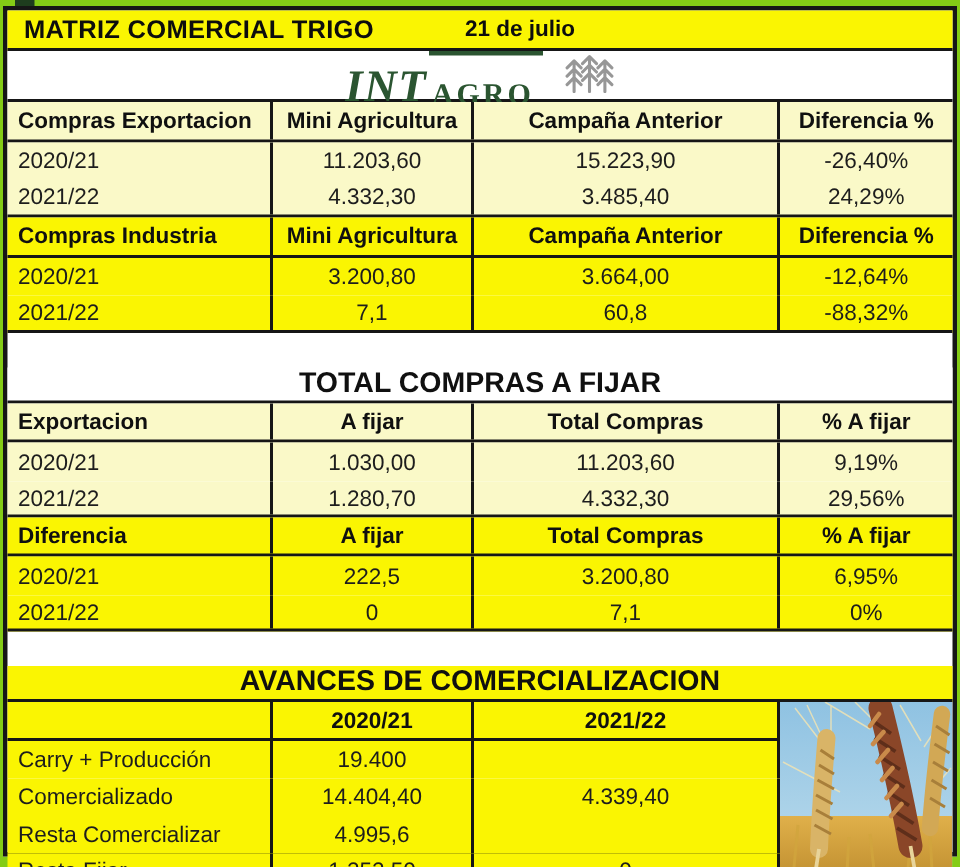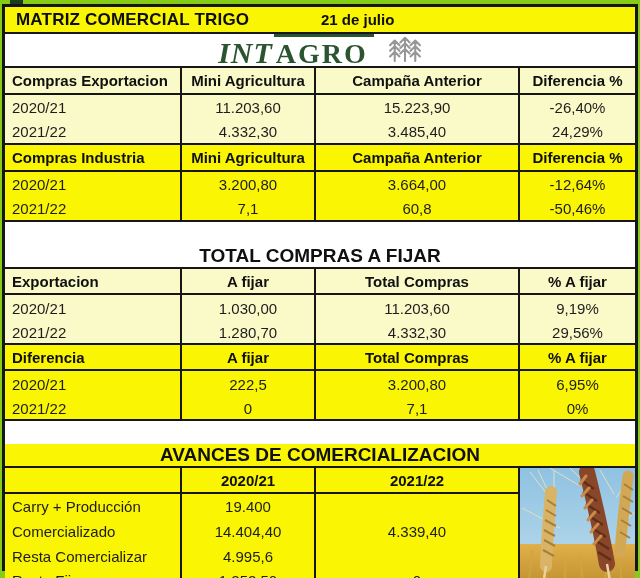--- a/index.html
+++ b/index.html
@@ -21,27 +21,27 @@
   .vr{border-right:2px solid var(--bk);}
   .lft{justify-content:flex-start;padding-left:7px;}
   .hdr .cell{font-weight:700;color:#101010;}
   .bright{background:var(--bright);}
   .pale{background:var(--pale);}
   .white{background:#ffffff;}
   .band{align-items:center;justify-content:center;font-weight:700;font-size:19px;color:#101010;margin-top:23px;}
   
   .title-row{background:var(--bright);position:relative;align-items:center;}
   .title{font-weight:700;font-size:17px;color:#0d0d0d;padding-left:11px;letter-spacing:.2px;}
-  .date{position:absolute;left:316px;font-weight:700;font-size:15px;color:#0d0d0d;}
+  .date{position:absolute;left:305px;font-weight:700;font-size:15px;color:#0d0d0d;}
   
   .logo-row{background:#fff;align-items:flex-start;justify-content:center;}
   .logo-text{font-family:"Liberation Serif",serif;color:#2b5531;display:flex;align-items:flex-end;}
   .logo-int{font-style:italic;font-weight:700;font-size:30px;letter-spacing:1px;}
-  .logo-agro{font-size:28px;font-weight:600;letter-spacing:2px;border-top:3px solid #2b5531;
-             padding:1px 6px 0 2px;margin-left:1px;}
+  .logo-agro{font-size:20px;font-weight:600;letter-spacing:2px;border-top:3px solid #2b5531;
+             padding:15px 6px 0 2px;margin-left:1px;}
   .logo-wheat{margin-left:14px;display:flex;align-items:center;}
   
   .av-split{display:flex;flex:0 0 auto;}
   .av-left{width:515px;display:flex;flex-direction:column;}
   .av-right{flex:1;display:flex;flex-direction:column;}
   .photo{height:126px;border-bottom:2px solid var(--bk);overflow:hidden;}
   .graycell{height:20px;background:#b4b29a;}
   .totrow .cell{font-size:15px;}
 </style>
 </head>
@@ -102,21 +102,21 @@
       <div class="row bright" style="height:25px">
         <div class="cell c1 vr lft">2020/21</div>
         <div class="cell c2 vr">3.200,80</div>
         <div class="cell c3 vr">3.664,00</div>
         <div class="cell c4">-12,64%</div>
       </div>
       <div class="row bright bb" style="height:25px">
         <div class="cell c1 vr lft">2021/22</div>
         <div class="cell c2 vr">7,1</div>
         <div class="cell c3 vr">60,8</div>
-        <div class="cell c4">-50,46%</div>
+        <div class="cell c4">-88,32%</div>
       </div>
     </div>
 
     <div class="row band white bb" style="height:24px">TOTAL COMPRAS A FIJAR</div>
 
     <div>
       <div class="row hdr pale bb" style="height:26px">
         <div class="cell c1 vr lft">Exportacion</div>
         <div class="cell c2 vr">A fijar</div>
         <div class="cell c3 vr">Total Compras</div>

